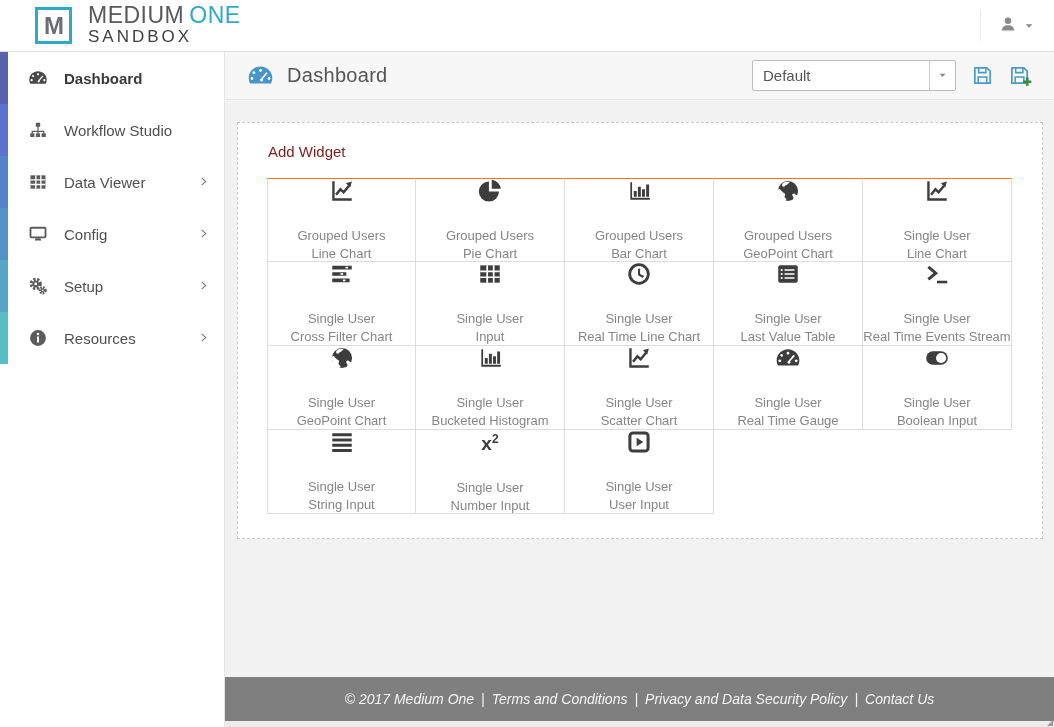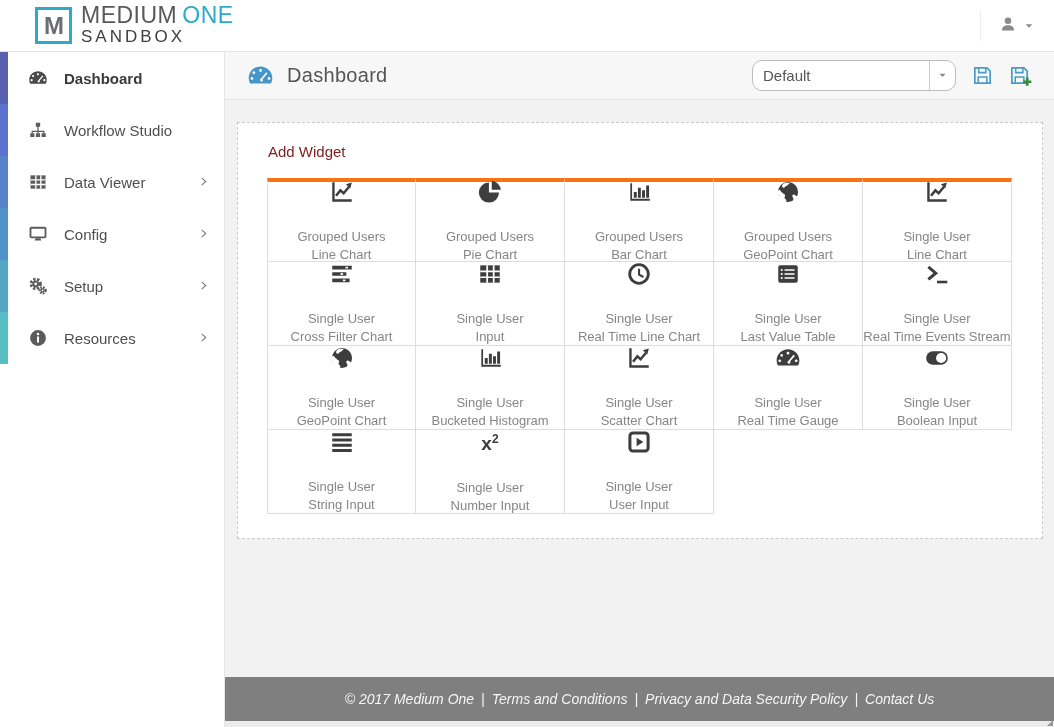--- a/index.html
+++ b/index.html
@@ -4,21 +4,21 @@
 <style>
   * { margin:0; padding:0; box-sizing:border-box; }
   html,body { width:1054px; height:727px; overflow:hidden; }
   body { font-family:"Liberation Sans","DejaVu Sans",sans-serif; background:#fff; color:#4a4a4a; }
 
   
   .topbar { height:52px; background:#fff; border-bottom:1px solid #e2e2e2; display:flex; align-items:center; position:relative; }
   .logo { display:flex; align-items:center; margin-left:35px; cursor:pointer; }
   .logo-m { width:37px; height:37px; border:3px solid #2fa9c8; color:#6d6e71; font-weight:bold; font-size:24px;
             display:flex; align-items:center; justify-content:center; letter-spacing:-1px; }
-  .logo-text { margin-left:9px; display:flex; flex-direction:column; }
+  .logo-text { margin-left:16px; display:flex; flex-direction:column; }
   .brand { font-size:23px; letter-spacing:.5px; line-height:22px; }
   .brand-1 { color:#58595b; }
   .brand-2 { color:#2fa9c8; margin-left:5px; }
   .brand-sub { font-family:Liberation Sans, sans-serif; font-size:17px; color:#404041; letter-spacing:3px; margin-top:1px; }
   .topbar-right { margin-left:auto; display:flex; align-items:center; height:100%; }
   .workspace { display:flex; align-items:center; gap:8px; color:#8a8a8a; font-size:15px; cursor:pointer; padding:0 22px; height:100%; }
   .workspace .i svg { width:17px; height:17px; }
   .tb-divider { width:1px; height:30px; background:#ececec; }
   .usermenu { display:flex; align-items:center; gap:7px; color:#8a8a8a; cursor:pointer; padding:0 20px 0 18px; height:100%; }
   .usermenu .i svg { width:18px; height:18px; }
@@ -39,36 +39,36 @@
   .sb-item.active .sb-icon { color:#4a4a4a; }
   .sb-chevron { margin-left:auto; margin-right:15px; color:#7a7a7a; }
   .sb-chevron svg { width:11px; height:11px; }
 
   
   .page-header { height:48px; background:#f7f7f7; border-bottom:1px solid #e5e5e5; display:flex; align-items:center; padding:0 22px; }
   .pt-icon { color:#4796ca; display:flex; margin-right:13px; }
   .pt-icon svg { width:27px; height:27px; }
   .page-title { font-size:20px; color:#555; letter-spacing:.3px; }
   .ph-right { margin-left:auto; display:flex; align-items:center; gap:15px; }
-  .select { width:204px; height:31px; background:#fff; border:1px solid #bdbdbd; border-radius:10px; display:flex; align-items:center; cursor:pointer; }
+  .select { width:204px; height:31px; background:#fff; border:1px solid #bdbdbd; border-radius:2px; display:flex; align-items:center; cursor:pointer; }
   .select-value { flex:1; font-size:15px; color:#555; padding-left:10px; }
   .select-caret { width:26px; height:100%; border-left:1px solid #ccc; display:flex; align-items:center; justify-content:center; color:#888; }
   .select-caret svg { width:9px; height:9px; }
   .icon-btn { color:#4a9cc5; cursor:pointer; display:flex; }
   .icon-btn svg { width:23px; height:23px; }
 
   
   .body { flex:1; overflow:hidden; }
   .panel { margin:22px 11px 0 12px; background:#fff; border:1px dashed #c9c9c9; padding:18px 29px 24px 29px; }
   .panel-title { font-size:15px; color:#7f1d1d; margin:2px 0 18px 1px; }
   .grid { display:grid; grid-template-columns:repeat(5,149px); }
   .cell { height:84px; border-right:1px solid #ddd; border-bottom:1px solid #ddd; display:flex; flex-direction:column;
           align-items:center; justify-content:center; cursor:pointer; background:#fff; }
   .cell:nth-child(5n+1){ border-left:1px solid #ddd; }
-  .cell:nth-child(-n+5){ border-top:4px solid #f97316; }
+  .cell:nth-child(-n+5){ border-top:1px solid #f97316; }
   .w-icon { height:27px; display:flex; align-items:center; justify-content:center; color:#3d3d3d; margin-bottom:23px; }
   .w-icon svg { width:26px; height:26px; }
   .x2-glyph { font-weight:bold; font-size:19px; color:#3d3d3d; line-height:22px; }
   .x2-glyph sup { font-size:12px; }
   .w-line { font-size:13px; color:#868686; line-height:18px; text-align:center; }
 
   
   .footer { height:44px; background:#7f7f7f; display:flex; align-items:center; justify-content:center; gap:7px;
             color:#f5f5f5; font-size:14px;font-style:italic; }
   .footer a { color:#f5f5f5; text-decoration:none; cursor:pointer; }

